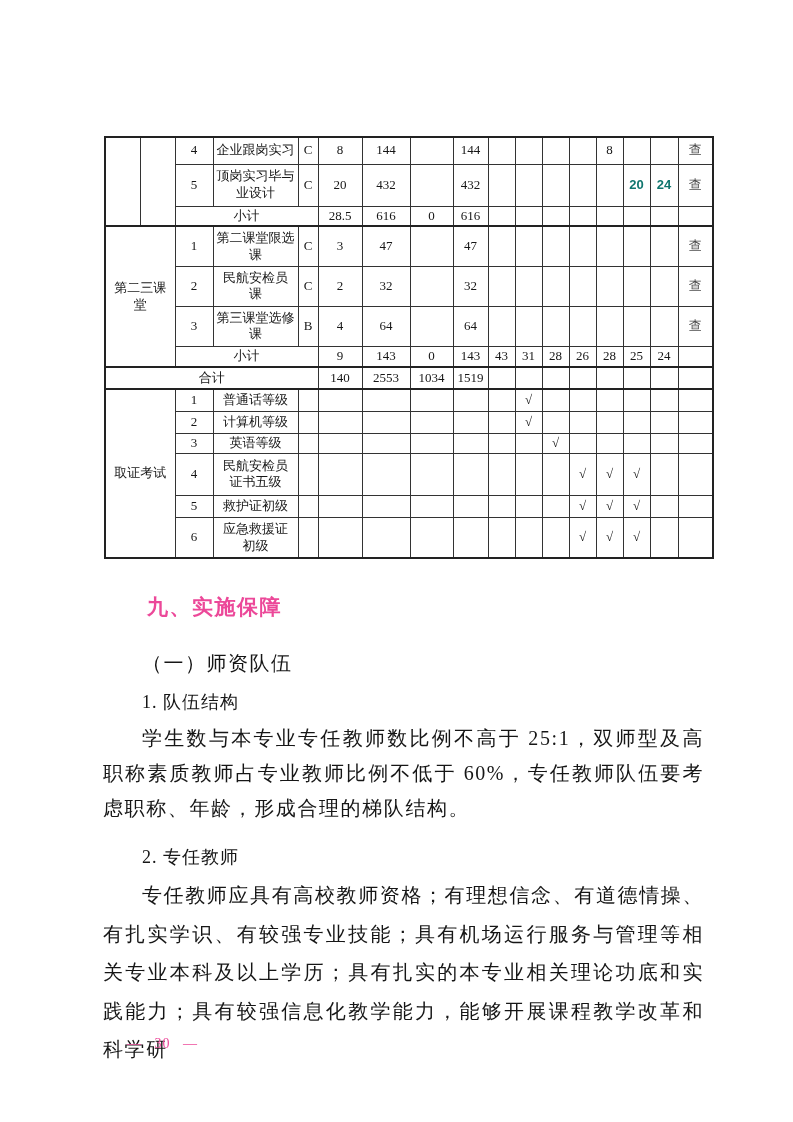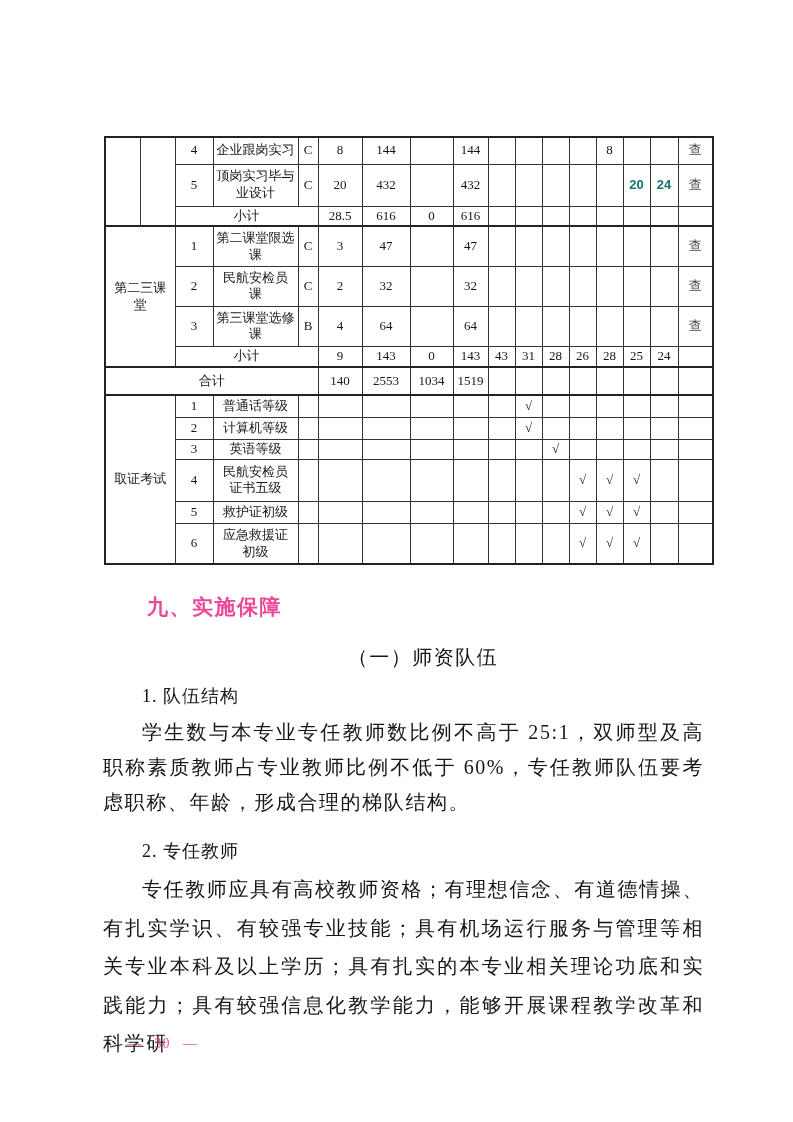--- a/index.html
+++ b/index.html
@@ -8,30 +8,30 @@
 
   
   table.cur{position:absolute;left:104px;top:136px;width:610px;border-collapse:collapse;
             table-layout:fixed;border:2px solid #222;}
   table.cur td{border:1px solid #333;font-size:13px;text-align:center;vertical-align:middle;
                padding:1px 1px;line-height:1.3;overflow:hidden;white-space:pre-line;}
   td.name{text-align:left;padding-left:4px;padding-right:1px;}
   td.check{font-size:12px;color:#4d4d4d;}
   td.edited{font-family:"Liberation Sans","DejaVu Sans",sans-serif;font-weight:700;font-size:15px;color:#0f766e;}
   tr.rA{height:27px;} tr.rB{height:42px;} tr.rC{height:20px;}
-  tr.rD,tr.rE,tr.rF{height:40px;} tr.rG{height:21px;} tr.rH{height:28px;}
+  tr.rD,tr.rE,tr.rF{height:40px;} tr.rG{height:21px;} tr.rH{height:22px;}
   tr.rI,tr.rJ,tr.rM{height:22px;} tr.rK{height:20px;} tr.rL{height:42px;} tr.rN{height:41px;}
   tr.rD td,tr.rH td,tr.rI td{border-top:2px solid #222;}
   td.small{font-size:12px;}
 
   
   .content{position:absolute;left:103px;top:585px;width:601px;}
   .h-main{margin:8px 0 0 44px;font-family:"Liberation Sans","DejaVu Sans",sans-serif;
           font-weight:700;font-size:21px;letter-spacing:1.5px;color:#ec4899;}
-  .h-sub{margin:23px 0 0 39px;font-size:20px;letter-spacing:1.5px;text-align:center;}
+  .h-sub{margin:29px 0 0 39px;font-size:20px;letter-spacing:1.5px;}
   .h-item{margin:13px 0 0 39px;font-size:18px;letter-spacing:1px;}
   .h-item.second{margin-top:19px;}
   .para{margin:7px 0 0 0;font-size:20px;text-align:justify;text-indent:39px;
         letter-spacing:1.6px;line-height:35px;}
   .para.p2{line-height:38.5px;margin-top:7px;}
 
   .footer{position:absolute;left:127px;top:1036px;font-size:14px;letter-spacing:1px;
           word-spacing:8px;color:#ec4899;}
 </style>
 </head>

